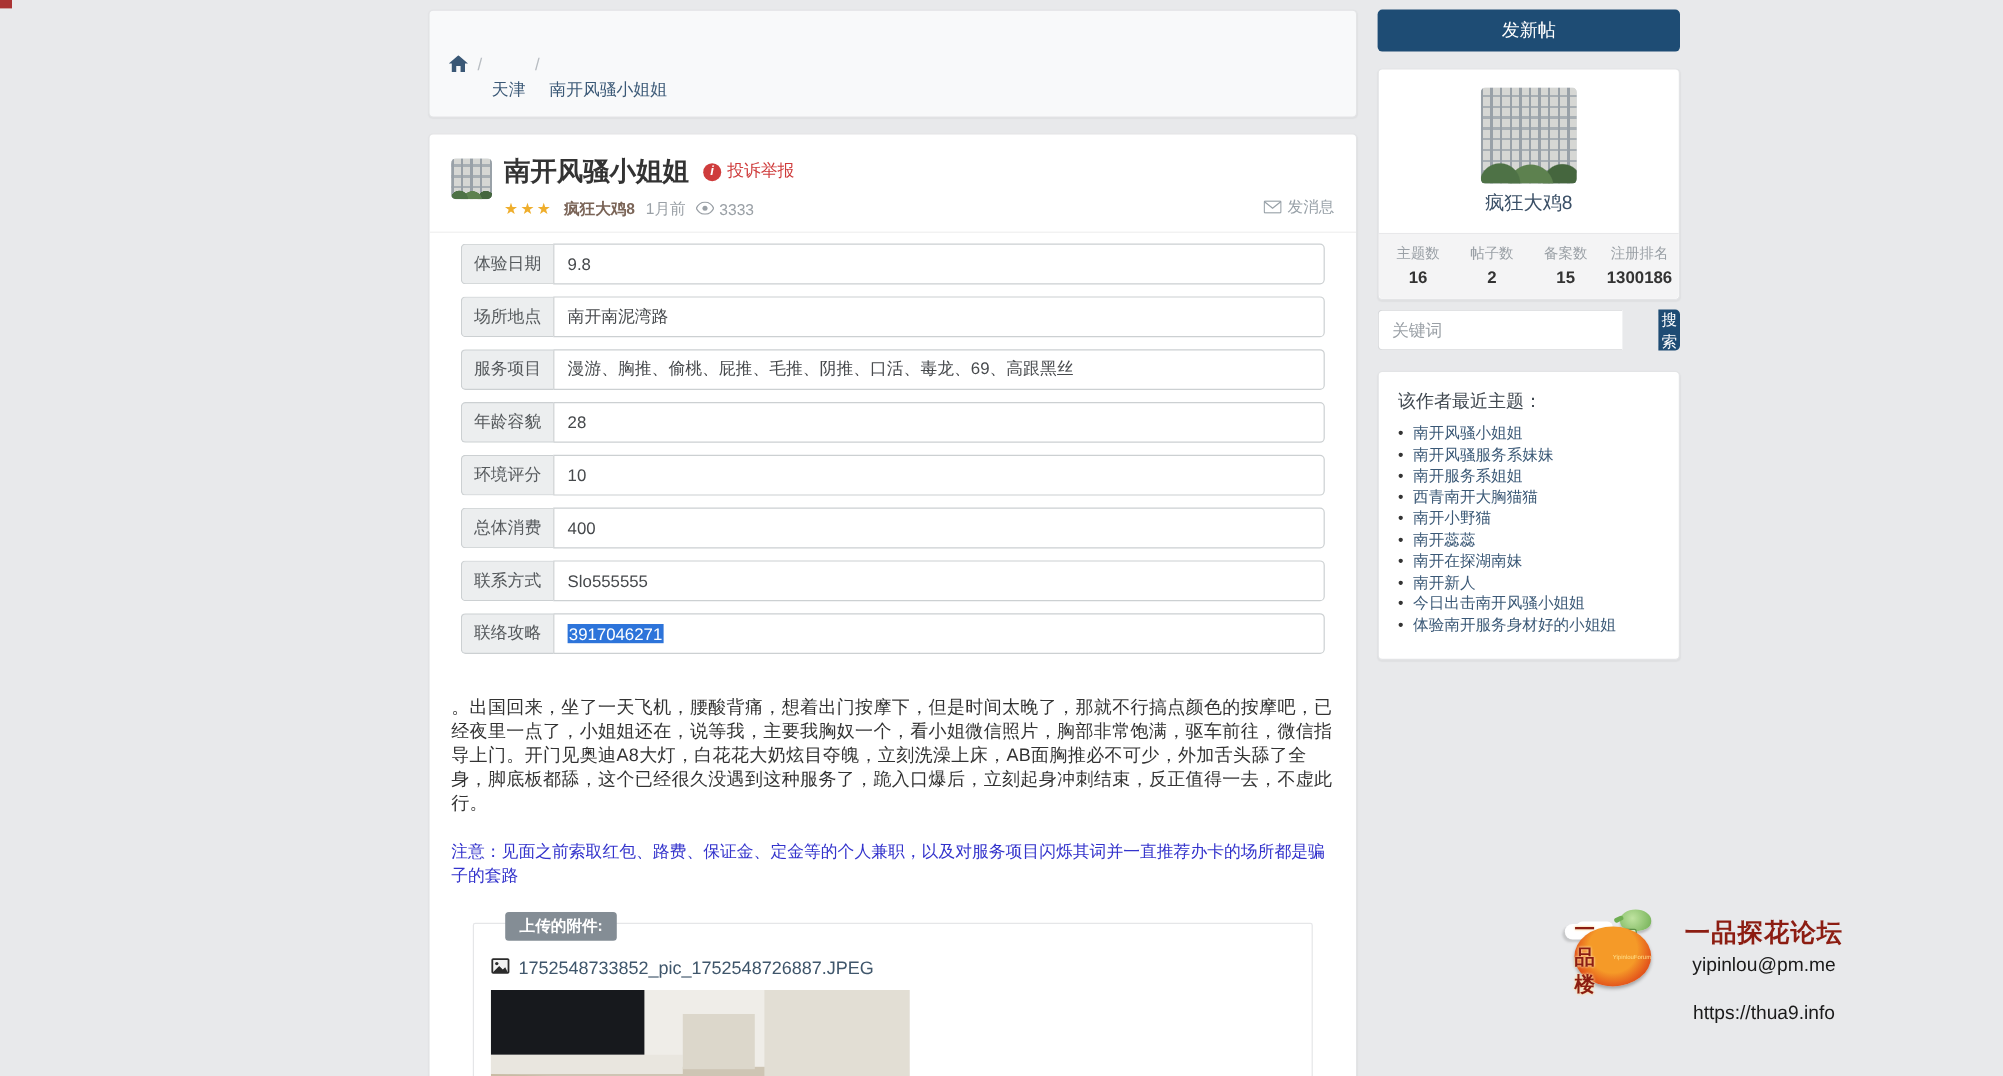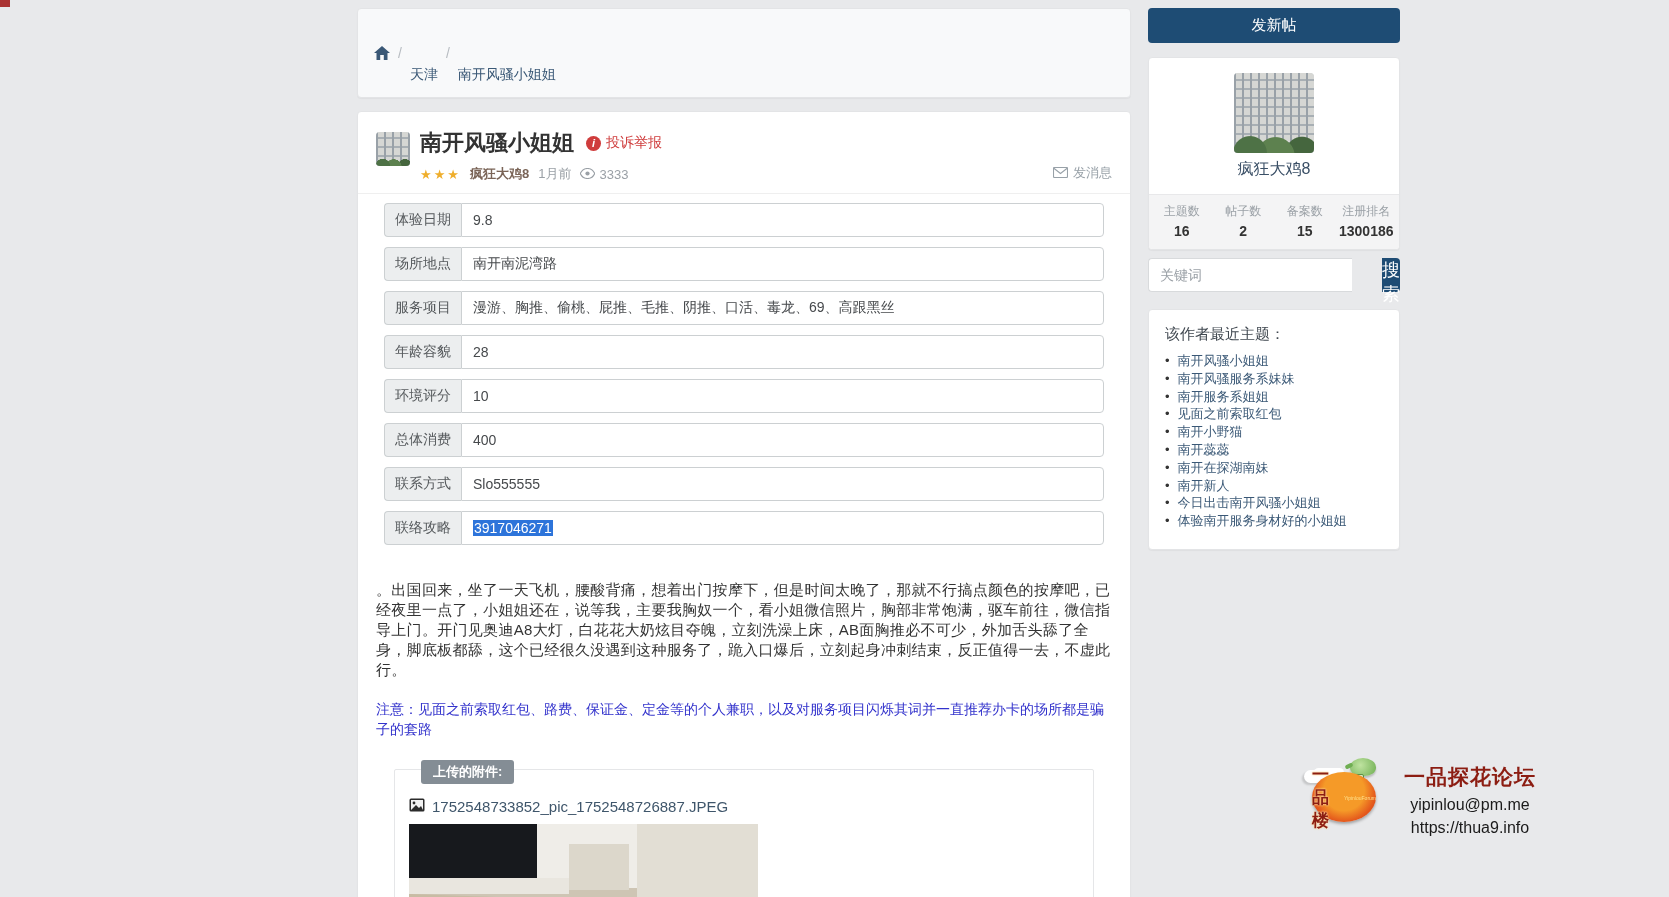--- a/index.html
+++ b/index.html
@@ -62,21 +62,21 @@
   .avatar-lg{width:80px;height:80px;border-radius:4px;overflow:hidden;margin:0 auto;cursor:pointer;}
   .profile-name{text-align:center;font-size:16px;color:#3a4f66;margin-top:6px;padding-bottom:14px;cursor:pointer;}
   .stats-row{display:flex;background:#f4f4f5;border-top:1px solid #e8e8ea;border-radius:0 0 4px 4px;padding:8px 2px 10px;}
   .stat{flex:1;text-align:center;}
   .stat-label{font-size:12px;color:#9aa0a6;}
   .stat-value{font-size:14px;color:#333;font-weight:bold;margin-top:3px;}
 
   .search-row{display:flex;margin-top:8px;height:34px;gap:30px;}
   .search-input{flex:1;border:1px solid #d8dadc;border-right:none;border-radius:4px 0 0 4px;padding:0 11px;font-size:14px;color:#555;outline:none;font-family:inherit;background:#fff;}
   .search-input::placeholder{color:#9aa0a6;}
-  .search-btn{width:47px;background:var(--accent,#1e4c74);color:#fff;border:none;border-radius:0 4px 4px 0;font-size:18px;cursor:pointer;font-family:inherit;}
+  .search-btn{width:47px;background:var(--accent,#1e4c74);color:#fff;border:none;border-radius:0 4px 4px 0;font-size:13px;cursor:pointer;font-family:inherit;}
 
   .recent-card{margin-top:17px;padding:15px 16px 16px;}
   .recent-title{font-size:15px;color:#404850;}
   .recent-list{list-style:none;margin-top:11px;}
   .recent-list li{display:flex;align-items:baseline;gap:8px;margin-bottom:5px;font-size:13px;line-height:12.8px;}
   .bullet{color:#333;}
   .recent-link{color:var(--link,#3a5876);cursor:pointer;}
 
   
   .brand{position:absolute;left:1310px;top:760px;display:flex;align-items:flex-start;gap:26px;}
@@ -86,21 +86,21 @@
     box-shadow:0 2px 3px rgba(0,0,0,.3);display:flex;align-items:center;justify-content:center;}
   .logo-hanzi{color:#8c1d12;font-size:17px;font-weight:bold;text-shadow:0 0 2px #ffd9a0,0 0 2px #ffd9a0;letter-spacing:1px;}
   .logo-sub{color:#ffe08a;font-size:5px;margin-top:1px;}
   .logo-cloud{position:absolute;left:-6px;top:10px;width:34px;height:13px;background:#fff;border-radius:8px;box-shadow:8px -4px 0 -2px #fff,-2px 2px 2px rgba(0,0,0,.15);}
   .logo-teapot{position:absolute;right:2px;top:-2px;width:26px;height:18px;background:radial-gradient(circle at 40% 40%, #bfe3a0, #6fae52);border-radius:50% 50% 45% 45%;box-shadow:0 2px 2px rgba(0,0,0,.2);}
   .logo-teapot:before{content:"";position:absolute;left:-5px;top:6px;width:8px;height:4px;background:#6fae52;border-radius:2px;transform:rotate(-25deg);}
   .logo-cup{position:absolute;right:14px;top:14px;width:12px;height:16px;background:linear-gradient(#dff0c8,#8fbf6a);border:1px solid #5d9147;border-radius:2px;}
   .brand-text{padding-top:3px;text-align:center;}
   .brand-name{font-size:21px;font-weight:bold;color:var(--brand,#8c1d12);letter-spacing:1px;}
   .brand-email{font-size:16px;color:#1a1a1a;margin-top:5px;}
-  .brand-url{font-size:16px;color:#1a1a1a;margin-top:5px;}
+  .brand-url{font-size:16px;color:#1a1a1a;margin-top:22px;}
 </style>
 </head>
 <body>
 
 <div class="corner-artifact"></div>
 
 <div class="main-col">
 
   <div class="card breadcrumb-card">
     <span class="home-icon">
@@ -306,21 +306,21 @@
           <span class="recent-link">南开风骚服务系妹妹</span>
         </li>
 
         <li>
           <span class="bullet">•</span>
           <span class="recent-link">南开服务系姐姐</span>
         </li>
 
         <li>
           <span class="bullet">•</span>
-          <span class="recent-link">见面之前索取红包</span>
+          <span class="recent-link">西青南开大胸猫猫</span>
         </li>
 
         <li>
           <span class="bullet">•</span>
           <span class="recent-link">南开小野猫</span>
         </li>
 
         <li>
           <span class="bullet">•</span>
           <span class="recent-link">南开蕊蕊</span>

